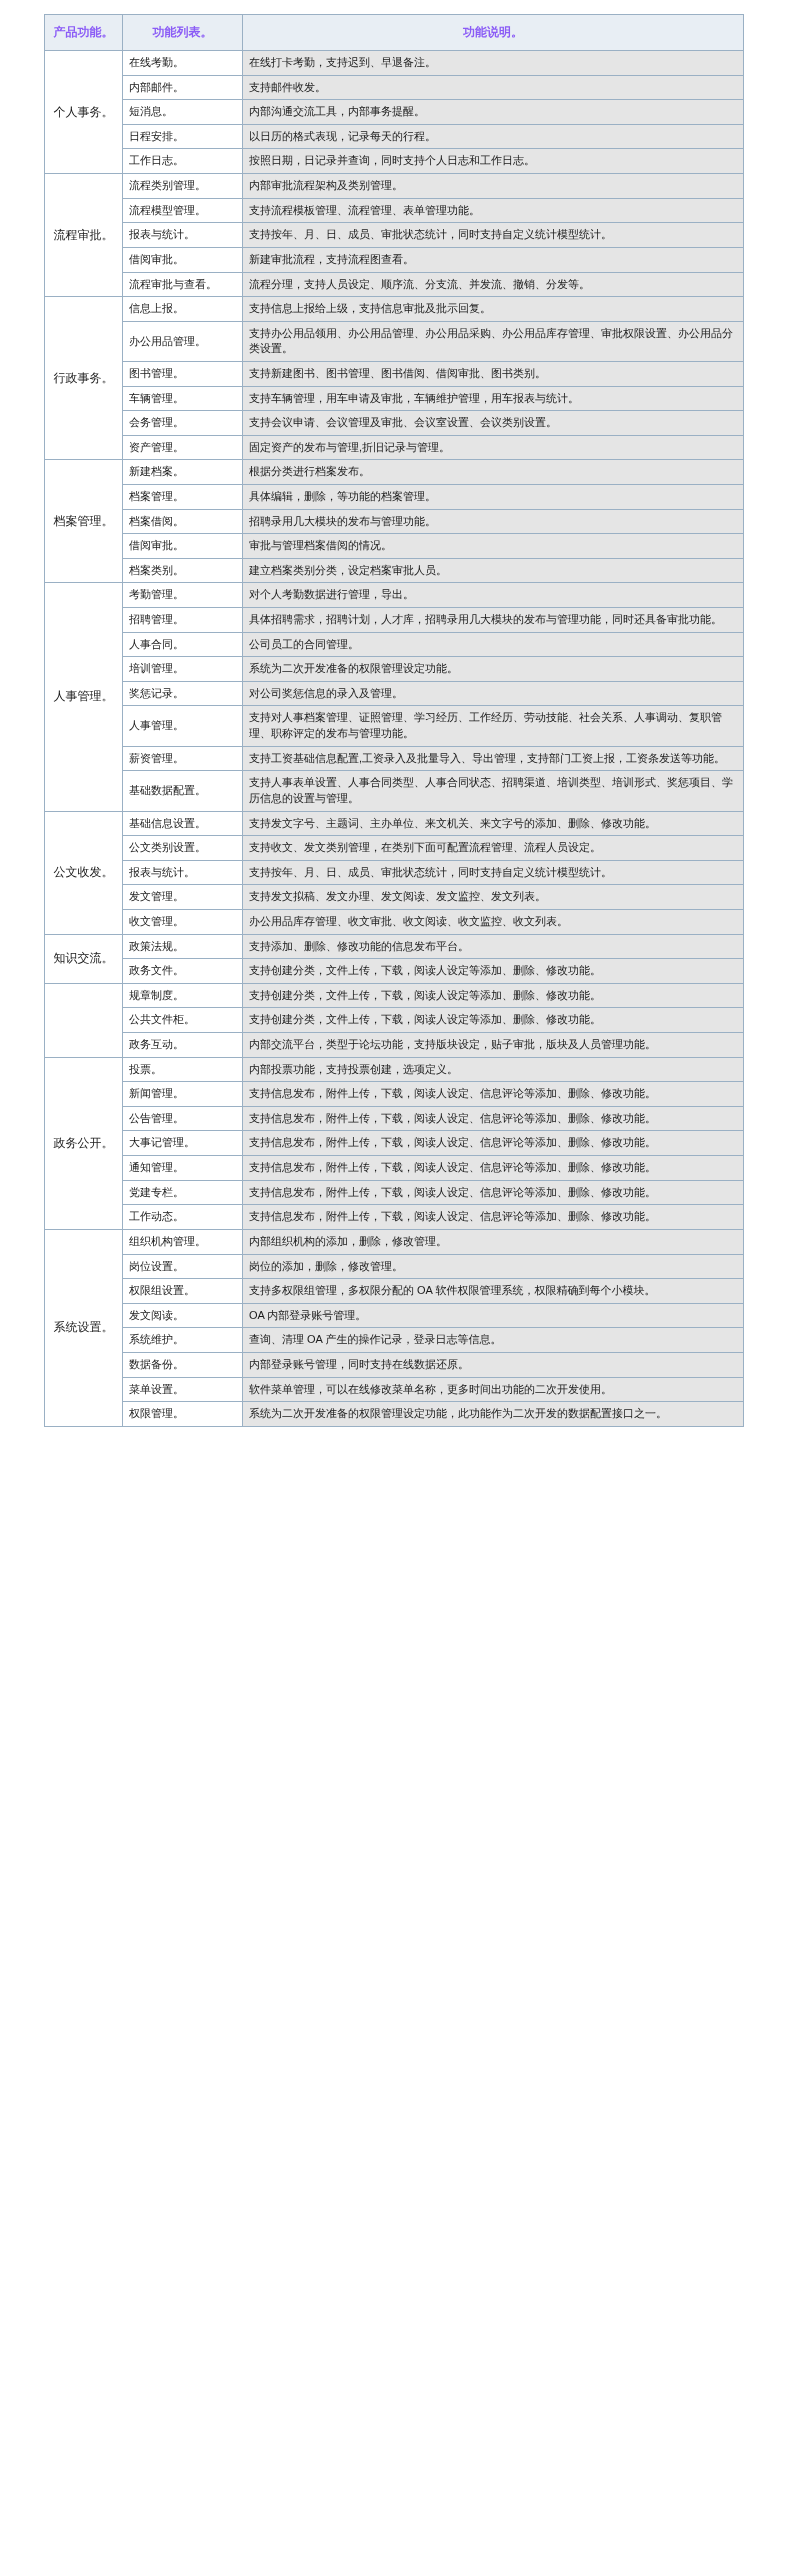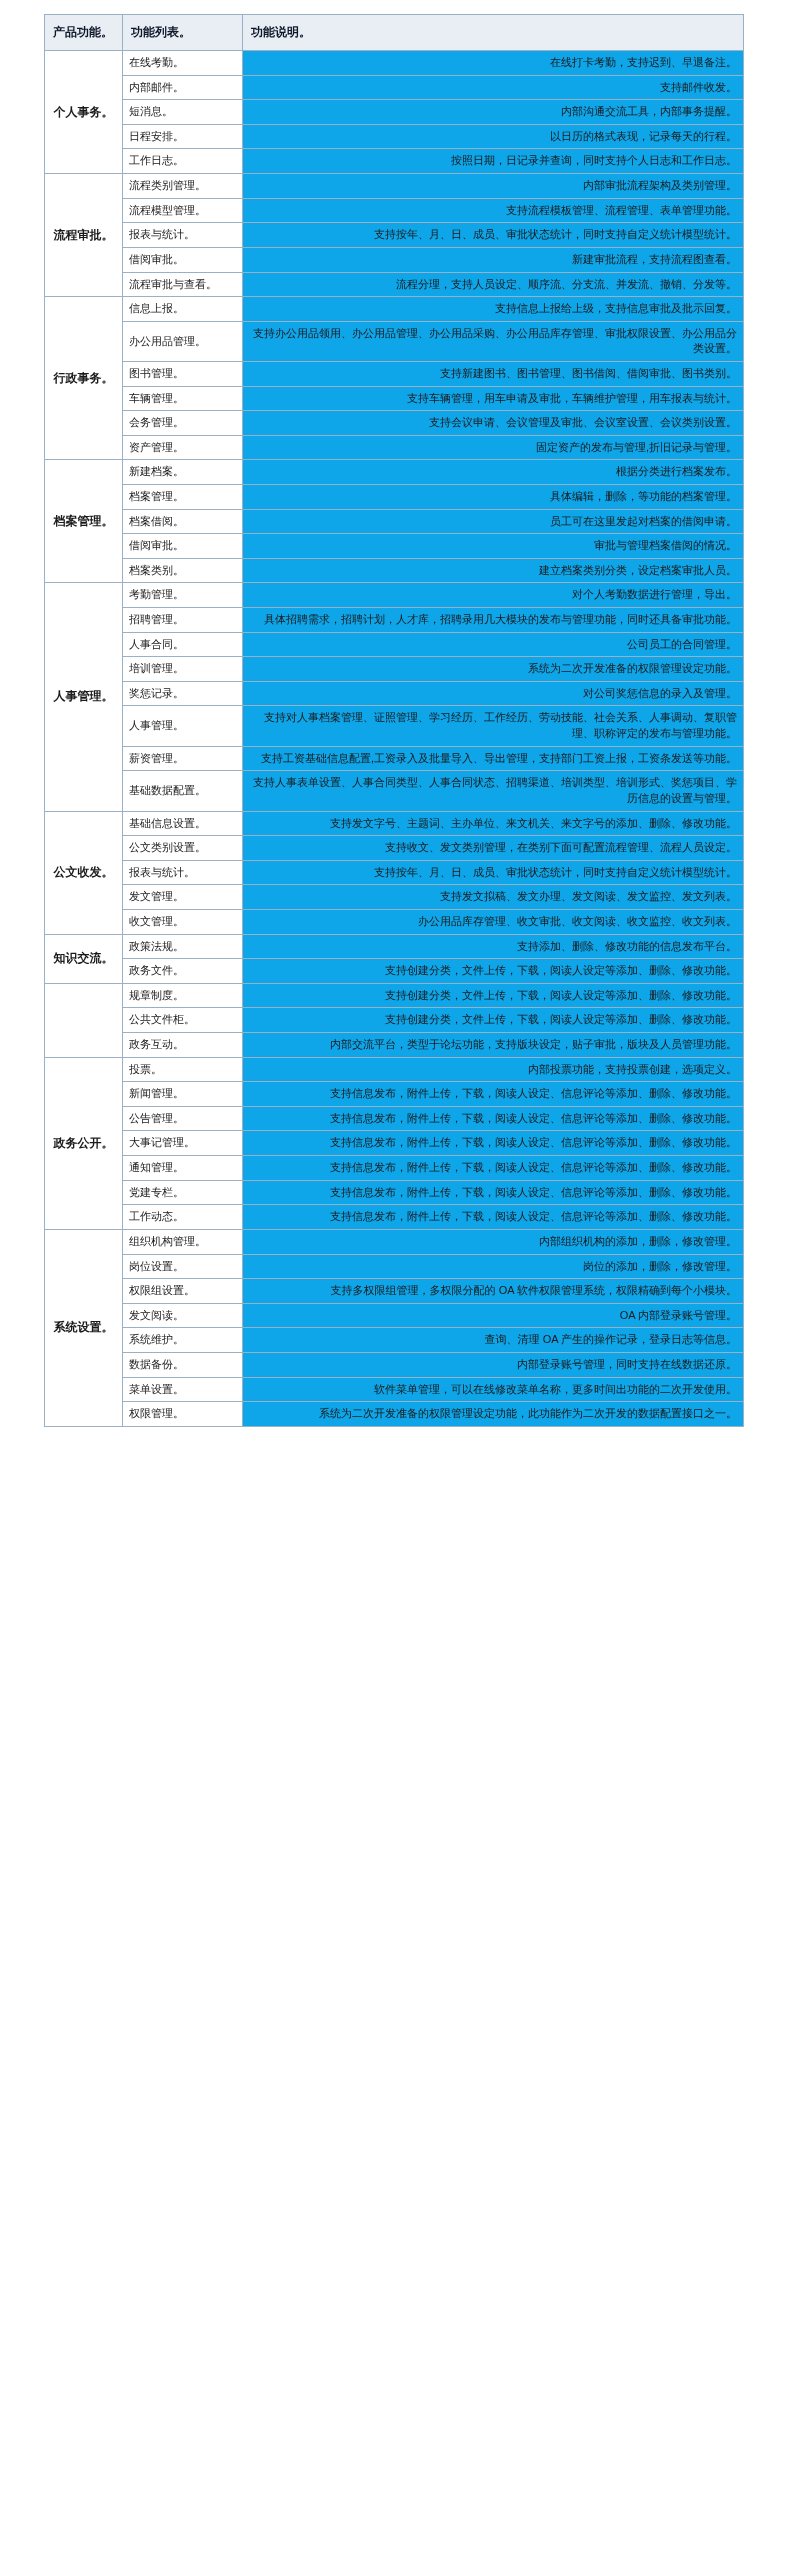--- a/index.html
+++ b/index.html
@@ -32,39 +32,39 @@
   table.matrix th, table.matrix td {
     border: 1px solid #9ab0c4;
     vertical-align: middle;
     padding: 4px 6px;
     line-height: 1.42;
     word-break: break-all;
   }
   table.matrix thead th {
     background: #e8eef4;
     font-weight: bold;
-    text-align: left;
+    text-align: center;
     font-size: 12px;
     padding: 9px 8px;
-    color: #0f172a;
+    color: #8b5cf6;
   }
   td.cat {
     text-align: center;
-    font-weight: bold;
+    font-weight: normal;
     font-size: 12px;
     background: #ffffff;
   }
   td.feat {
     background: #ffffff;
     white-space: nowrap;
     overflow: hidden;
   }
   td.desc {
-    background: #0ea5e9;
-    text-align: right;
+    background: #e5e5e5;
+    text-align: left;
   }
 </style>
 </head>
 <body>
 
 <div class="page">
   <table class="matrix">
     <colgroup>
       <col class="c1">
         <col class="c2">
@@ -149,21 +149,21 @@
           <td class="cat" rowspan="5">档案管理。</td>
           <td class="feat">新建档案。</td>
           <td class="desc">根据分类进行档案发布。</td>
         </tr>
         <tr>
           <td class="feat">档案管理。</td>
           <td class="desc">具体编辑，删除，等功能的档案管理。</td>
         </tr>
         <tr>
           <td class="feat">档案借阅。</td>
-          <td class="desc">员工可在这里发起对档案的借阅申请。</td>
+          <td class="desc">招聘录用几大模块的发布与管理功能。</td>
         </tr>
         <tr>
           <td class="feat">借阅审批。</td>
           <td class="desc">审批与管理档案借阅的情况。</td>
         </tr>
         <tr>
           <td class="feat">档案类别。</td>
           <td class="desc">建立档案类别分类，设定档案审批人员。</td>
         </tr>
         <tr>

